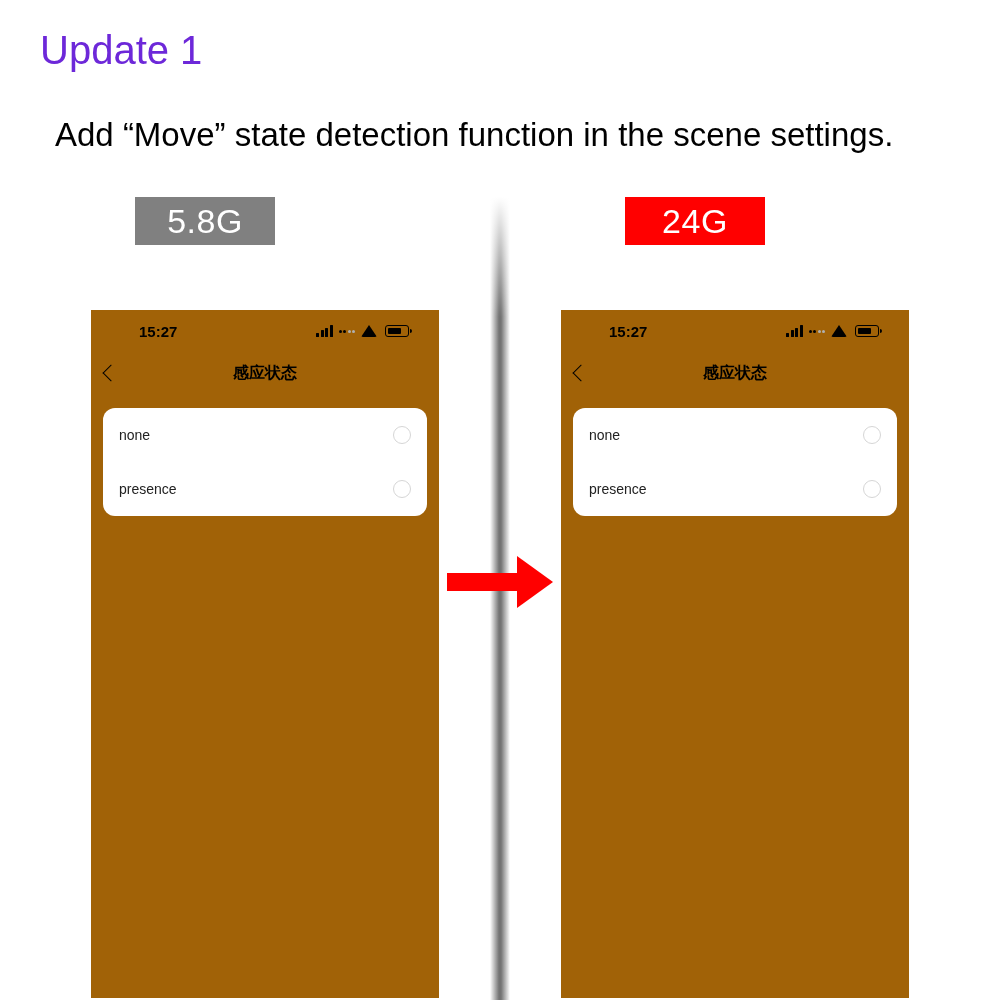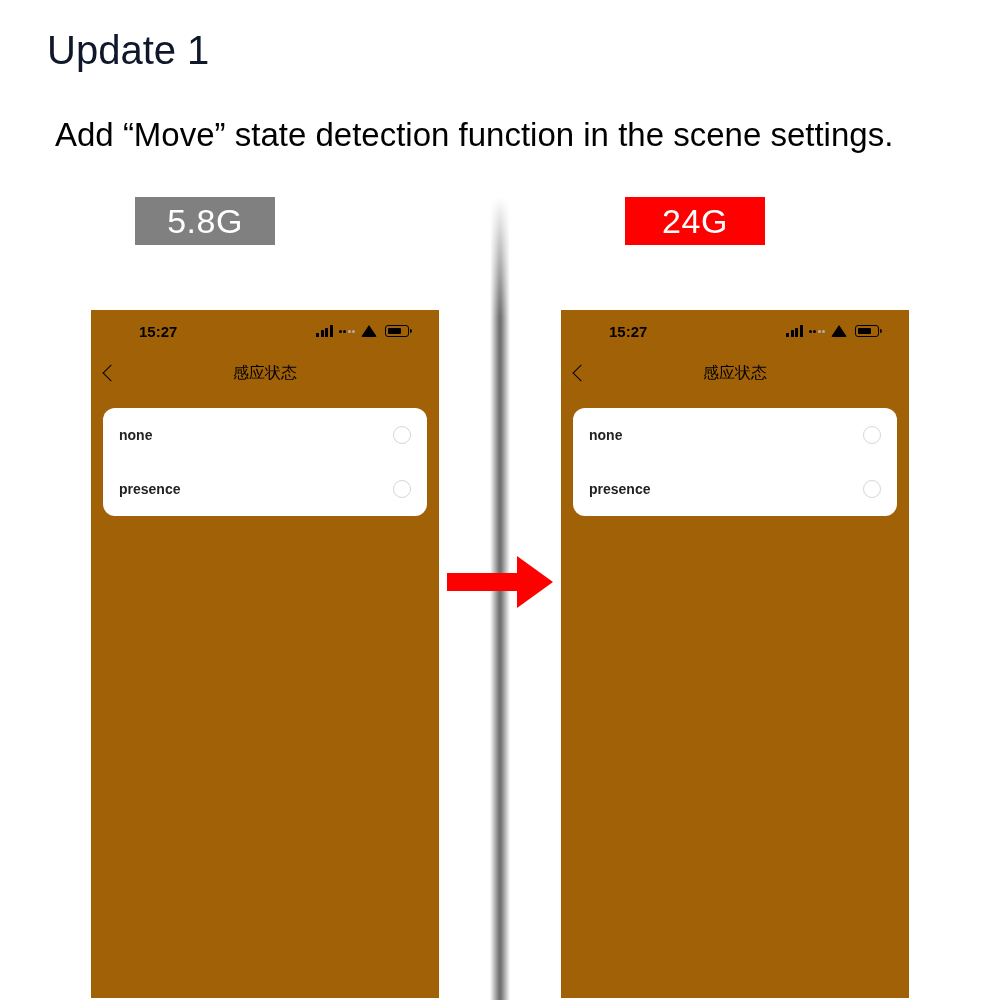--- a/index.html
+++ b/index.html
@@ -6,25 +6,25 @@
   body {
     width: 1000px;
     height: 1000px;
     background: #ffffff;
     font-family: -apple-system, "Helvetica Neue", Arial, sans-serif;
     position: relative;
     overflow: hidden;
   }
   .heading-title {
     position: absolute;
-    left: 47px;
+    left: 40px;
     top: 28px;
     font-size: 40px;
     font-weight: 400;
-    color: #0f172a;
+    color: #6d28d9;
   }
   .heading-sub {
     position: absolute;
     left: 55px;
     top: 88px;
     font-size: 33px;
     color: #000;
     margin-top: 28px;
   }
 
@@ -98,37 +98,36 @@
     width:13px; height:6px; background:#000; border-radius:1px;
   }
 
   .navbar {
     height: 42px;
     display: flex;
     align-items: center;
     justify-content: center;
     position: relative;
     font-size: 16px;
-    font-weight: 400;
+    font-weight: 700;
     color:#000;
   }
   .back-chevron {
     position:absolute; left:14px; top:50%; transform:translateY(-50%);
     width:12px; height:12px;
     border-left:1.8px solid #000;
     border-bottom:1.8px solid #000;
     transform: translateY(-50%) rotate(45deg);
   }
 
   .card {
     margin: 14px 12px 0 12px;
     background:#fff;
     border-radius:12px;
     overflow:hidden;
-    font-weight:bold;
   }
   .row {
     display:flex; align-items:center; justify-content:space-between;
     padding: 18px 16px;
     font-size:14px;
     color:#222;
   }
   .radio {
     width:18px; height:18px; border-radius:50%;
     border:1.5px solid #d6d6d6;

